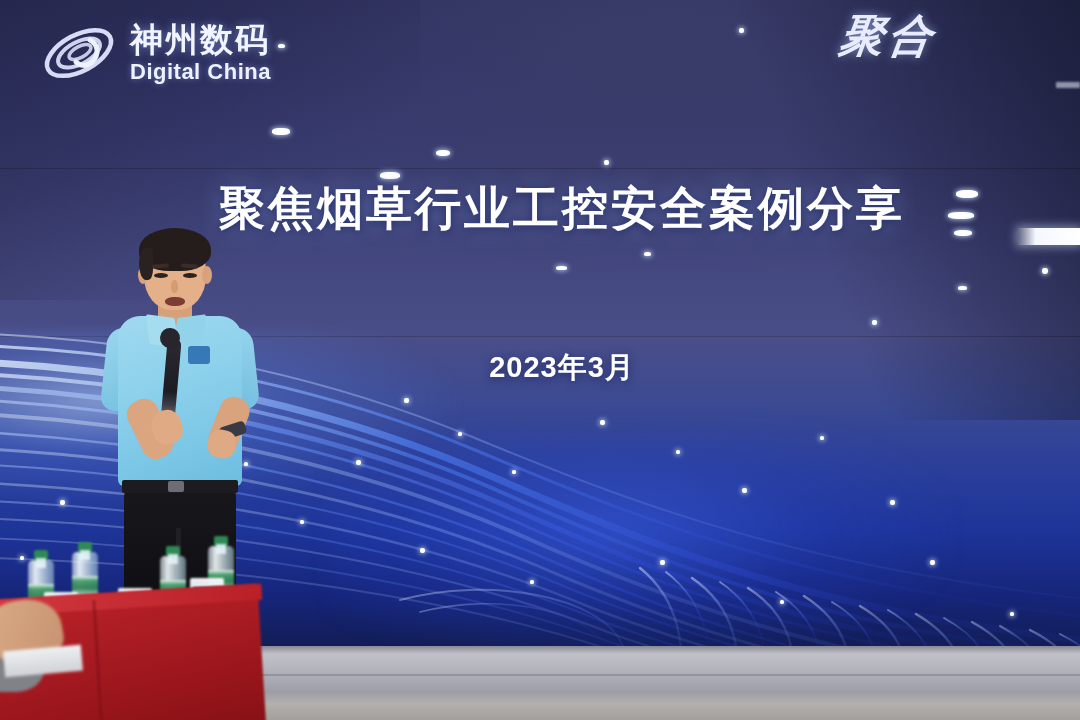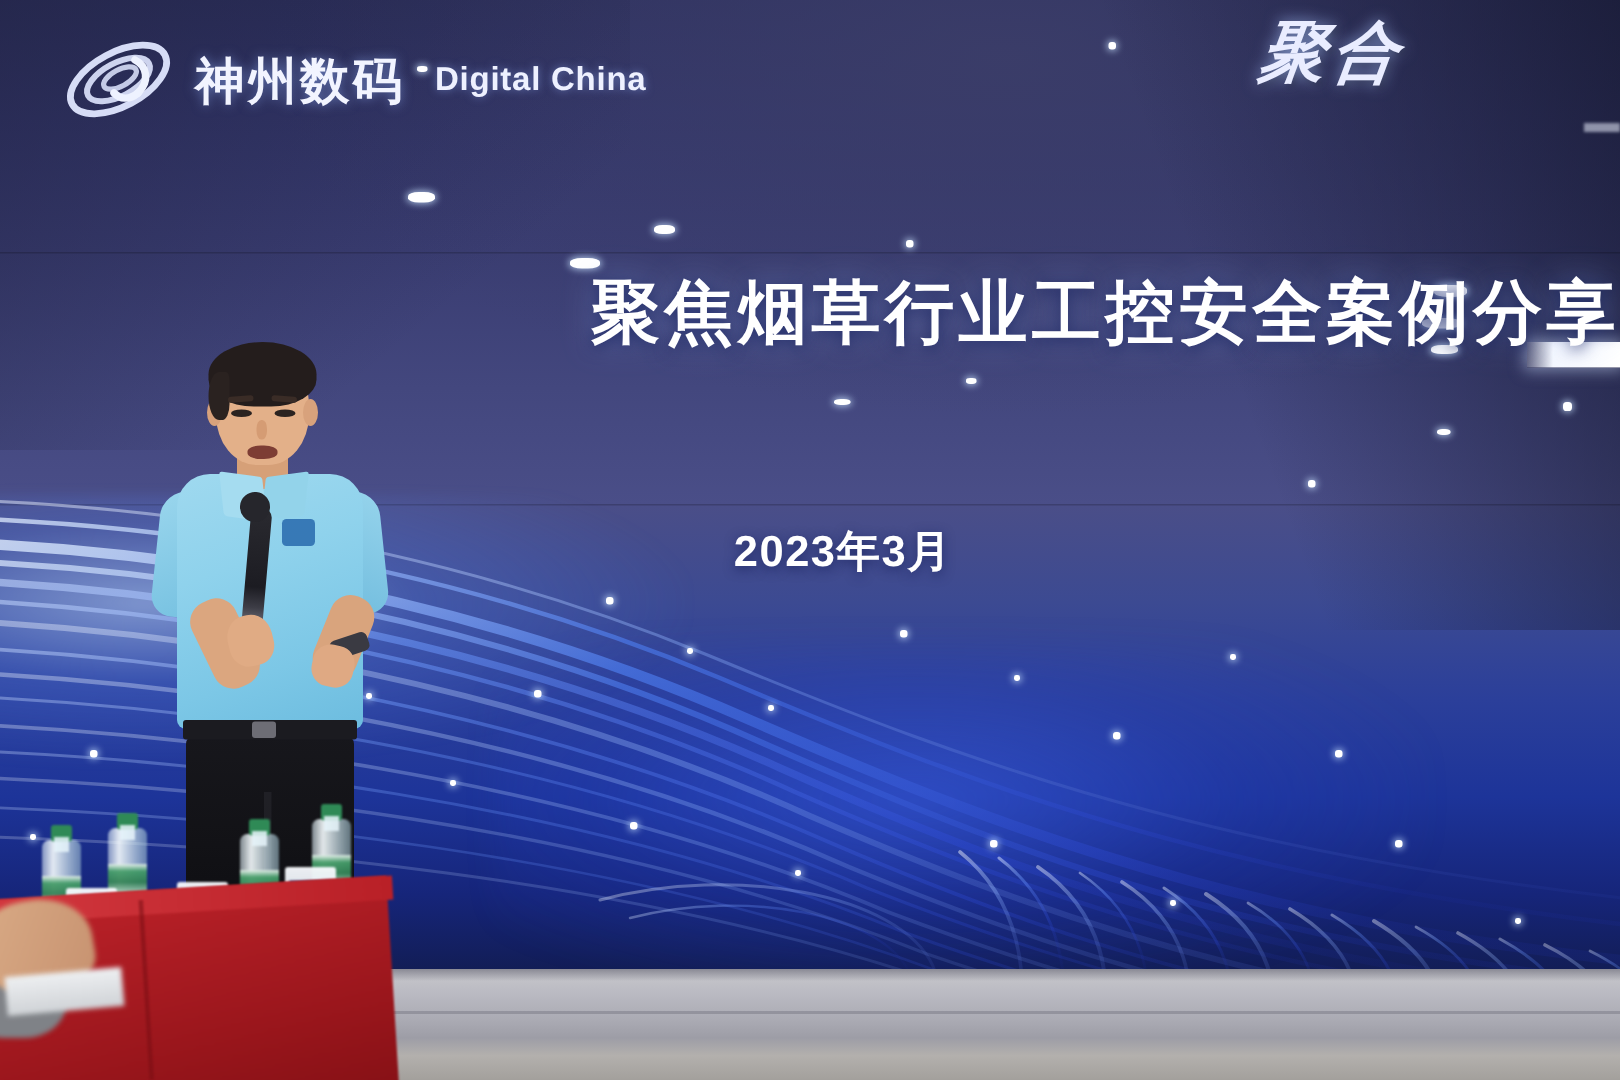--- a/index.html
+++ b/index.html
@@ -100,36 +100,35 @@
 
   
   .logo-block {
     position: absolute;
     left: 40px; top: 22px;
     display: flex;
     align-items: center;
     gap: 12px;
   }
   .logo-mark { width: 78px; height: 62px; }
-  .logo-words { display: flex; flex-direction: row; line-height: 1; }
+  .logo-words { display: flex; flex-direction: column; line-height: 1; }
   .logo-cn {
     font-size: 33px;
     font-weight: bold;
     color: #f2f4ff;
     letter-spacing: 2px;
     text-shadow: 0 0 8px rgba(150,180,255,0.55);
   }
   .logo-en {
     font-size: 22px;
     font-weight: bold;
     color: #eef1ff;
     letter-spacing: 0.5px;
     margin-top: 5px;
     text-shadow: 0 0 6px rgba(150,180,255,0.5);
-    margin-left: 20px;
   }
 
   .slogan-block {
     position: absolute;
     right: 26px; top: 14px;
     text-align: right;
     line-height: 1;
   }
   .slogan-brush {
     font-family: "DejaVu Serif", serif;
@@ -148,21 +147,21 @@
     color: #e6eaff;
     letter-spacing: 3px;
     margin-top: 6px;
     text-shadow: 0 0 8px rgba(150,180,255,0.55);
   }
 
   .slide-title {
     position: absolute;
     left: 0; right: 0;
     top: 178px;
-    text-align: right;
+    text-align: center;
     font-size: 46px;
     font-weight: bold;
     color: #ffffff;
     letter-spacing: 3px;
     text-shadow: 0 2px 10px rgba(20,30,90,0.8), 0 0 22px rgba(160,190,255,0.45);
   }
   .slide-title-inner { padding-left: 44px; }
 
   .slide-date {
     position: absolute;

